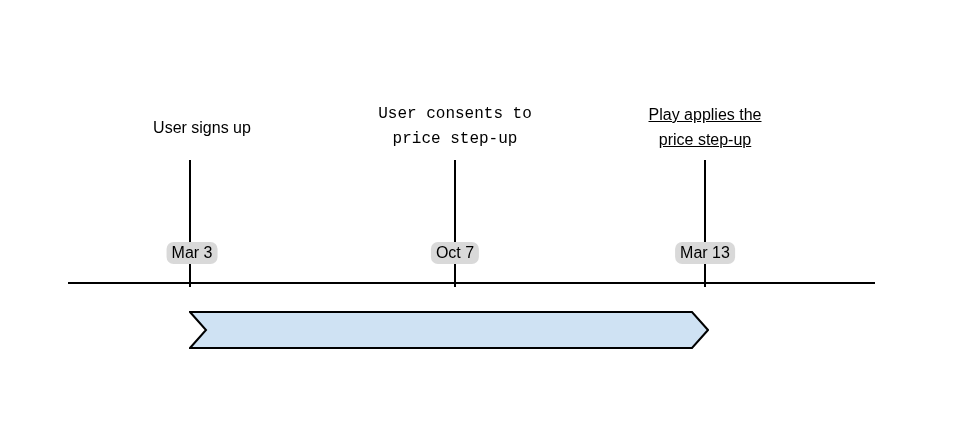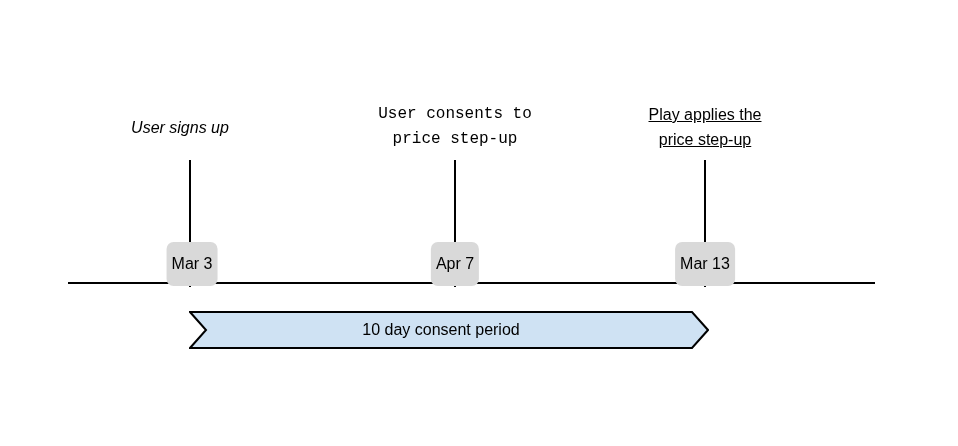--- a/index.html
+++ b/index.html
@@ -23,21 +23,21 @@
     height: 58px;
     width: 260px;
     display: flex;
     align-items: center;
     justify-content: center;
     text-align: center;
     font-size: 16px;
     line-height: 25px;
     white-space: pre-line;
   }
-  .el-1 { left: 50px; font-style: italic;  }
+  .el-1 { left: 72px;  }
   .el-2 { left: 325px; font-family: Liberation Mono, monospace; }
   .el-3 { left: 575px; text-decoration: underline; }
 
   
   .tick {
     position: absolute;
     top: 160px;
     width: 2px;
     height: 127px;
     background: #000000;
@@ -53,21 +53,21 @@
     top: 282px;
     width: 807px;
     height: 2px;
     background: #000000;
   }
 
   
   .date-badge {
     position: absolute;
     top: 242px;
-    height: 44px;
+    height: 22px;
     transform: translateX(-50%);
     background: #d9d9d9;
     padding: 0 5px;
     display: flex;
     align-items: center;
     justify-content: center;
     font-size: 16px;
     white-space: nowrap;
     z-index: 2;
     border-radius: 7px;
@@ -108,21 +108,20 @@
   <div class="event-label el-3">Play applies the
 price step-up</div>
 
   <div class="tick tk-1"></div>
   <div class="tick tk-2"></div>
   <div class="tick tk-3"></div>
 
   <div class="axis"></div>
 
   <div class="date-badge db-1">Mar 3</div>
-  <div class="date-badge db-2">Apr 7</div>
+  <div class="date-badge db-2">Oct 7</div>
   <div class="date-badge db-3">Mar 13</div>
 
   <svg class="banner-svg" viewBox="0 0 520 38" aria-hidden="true">
     <polygon points="1,1 503,1 519,19 503,37 1,37 17,19" stroke-width="2" stroke="#000000" fill="#cfe2f3"></polygon>
   </svg>
-  <div class="banner-label">10 day consent period</div>
 
 </div>
 
 </body></html>

